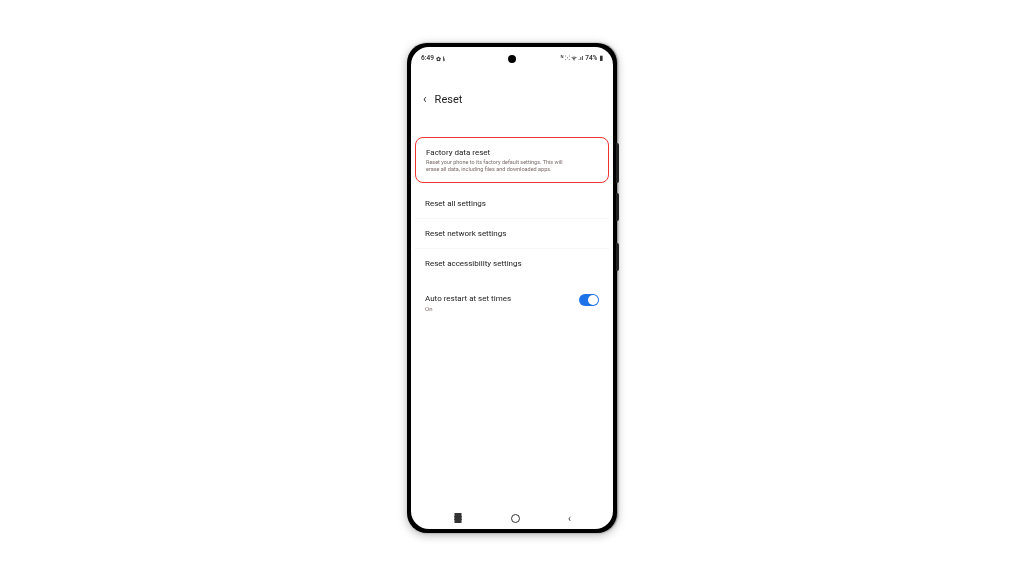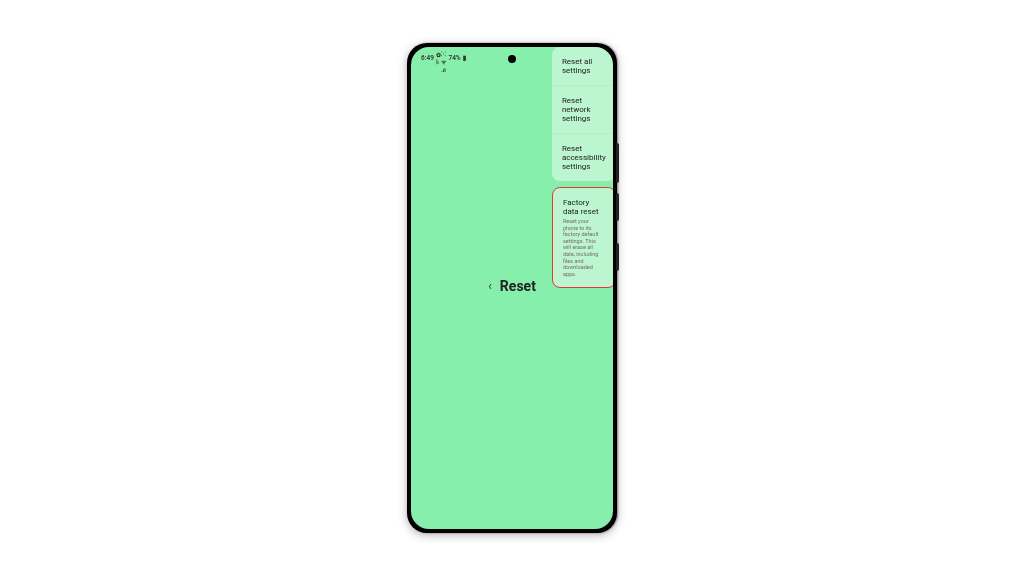--- a/index.html
+++ b/index.html
@@ -23,26 +23,27 @@
     }
     
     .side-btn { position: absolute; right: -2px; width: 3px; background: #222; border-radius: 0 2px 2px 0; }
     .side-btn.v1 { top: 100px; height: 40px; }
     .side-btn.v2 { top: 150px; height: 28px; }
     .side-btn.v3 { top: 200px; height: 28px; }
 
     .screen {
       width: 100%;
       height: 100%;
-      background: #86efac;
+      background: #ffffff;
       border-radius: 18px;
       overflow: hidden;
       display: flex;
-      flex-direction: row;
+      flex-direction: column;
       position: relative;
+      gap: 23px;
     }
     .camera {
       position: absolute;
       top: 8px; left: 50%; transform: translateX(-50%);
       width: 8px; height: 8px; background: #000; border-radius: 50%;
       z-index: 10;
     }
     .statusbar {
       display: flex; justify-content: space-between; align-items: center;
       padding: 6px 10px 2px;
@@ -50,21 +51,21 @@
       height: 18px;
     }
     .statusbar .left, .statusbar .right { display: flex; align-items: center; gap: 2px; }
     .status-ico { font-size: 6px; }
 
     .titlebar {
       display: flex; align-items: center; gap: 8px;
       padding: 4px 12px 8px;
     }
     .back-chevron { font-size: 12px; color: #333; }
-    .title { font-size: 14px; font-weight: 700; color: #222; }
+    .title { font-size: 11px; font-weight: 400; color: #222; }
 
     .groups { display: flex; flex-direction: column; gap: 6px; padding: 0 4px; }
     .group { background: rgba(255,255,255,.45); border-radius: 8px; overflow: hidden; }
     .item {
       padding: 10px 10px;
       font-size: 8px; color: #222;
       border-bottom: 1px solid rgba(0,0,0,.035);
       display: flex; justify-content: space-between; align-items: flex-start;
     }
     .item:last-child { border-bottom: none; }
@@ -120,41 +121,50 @@
       </div>
     </div>
 
     <div class="titlebar">
       <span class="back-chevron">‹</span>
       <span class="title">Reset</span>
     </div>
 
     <div class="groups">
 
+      <div class="group highlighted">
+        <div class="item">
+          <div class="txt">
+            <span>Factory data reset</span>
+            <span class="sub">Reset your phone to its factory default settings. This will erase all data, including files and downloaded apps.</span>
+          </div>
+        </div>
+      </div>
+
       <div class="group">
         <div class="item">
           <span>Reset all settings</span>
         </div>
         <div class="item">
           <span>Reset network settings</span>
         </div>
         <div class="item">
           <span>Reset accessibility settings</span>
         </div>
       </div>
 
-      <div class="group highlighted">
+      <div class="group">
         <div class="item">
           <div class="txt">
-            <span>Factory data reset</span>
-            <span class="sub">Reset your phone to its factory default settings. This will erase all data, including files and downloaded apps.</span>
+            <span>Auto restart at set times</span>
+            <span class="state">On</span>
           </div>
+          <div class="toggle"></div>
         </div>
       </div>
-
 
     </div>
 
     <div class="spacer"></div>
 
     <div class="navbar">
       <div class="nav-recent"></div>
       <div class="nav-home circle"></div>
       <div class="nav-back-c">‹</div>
     </div>

